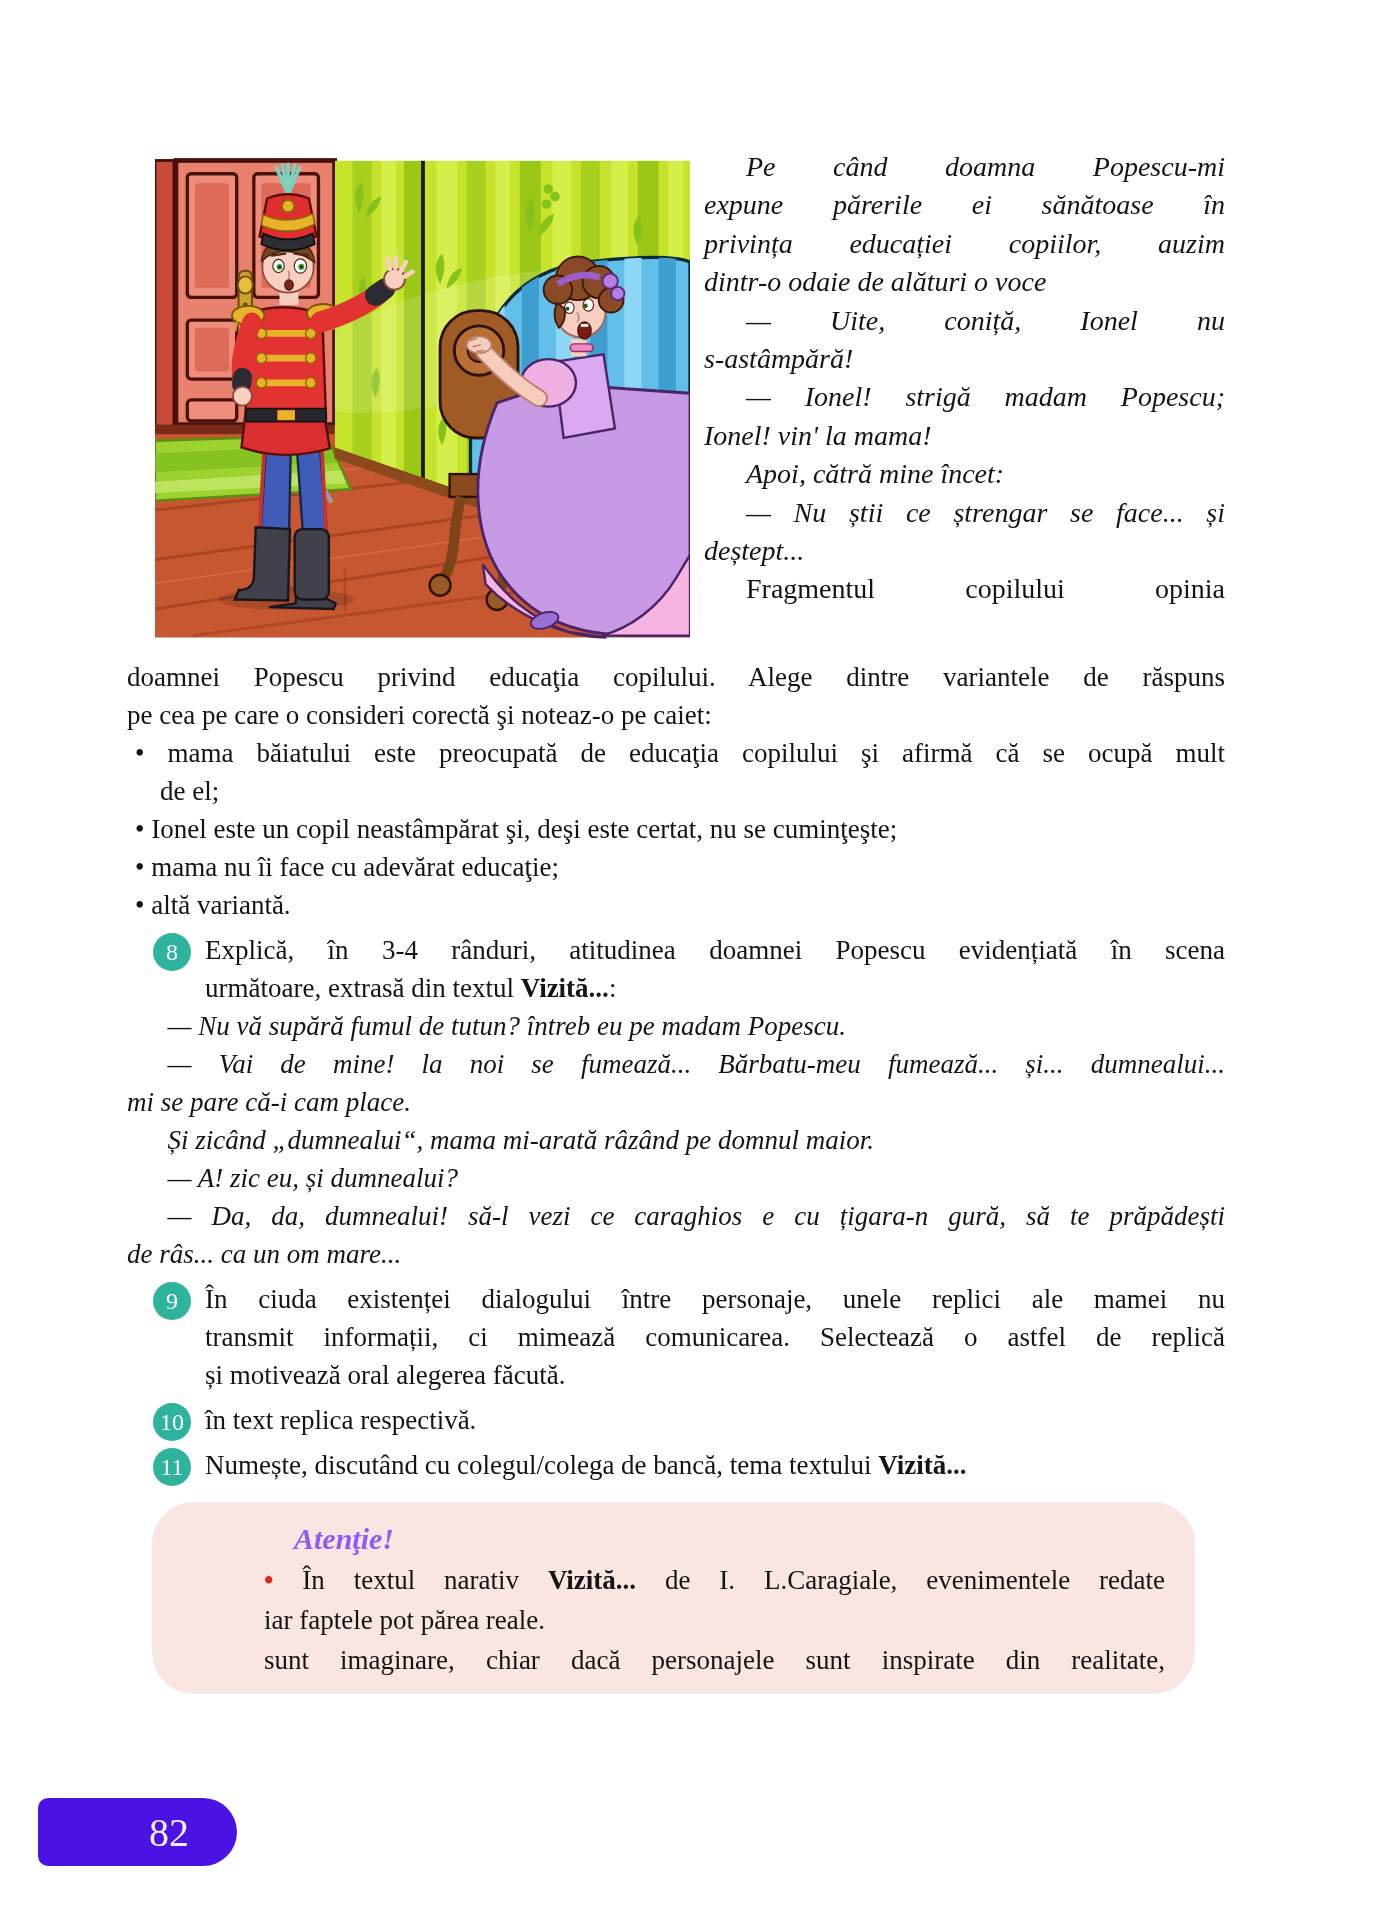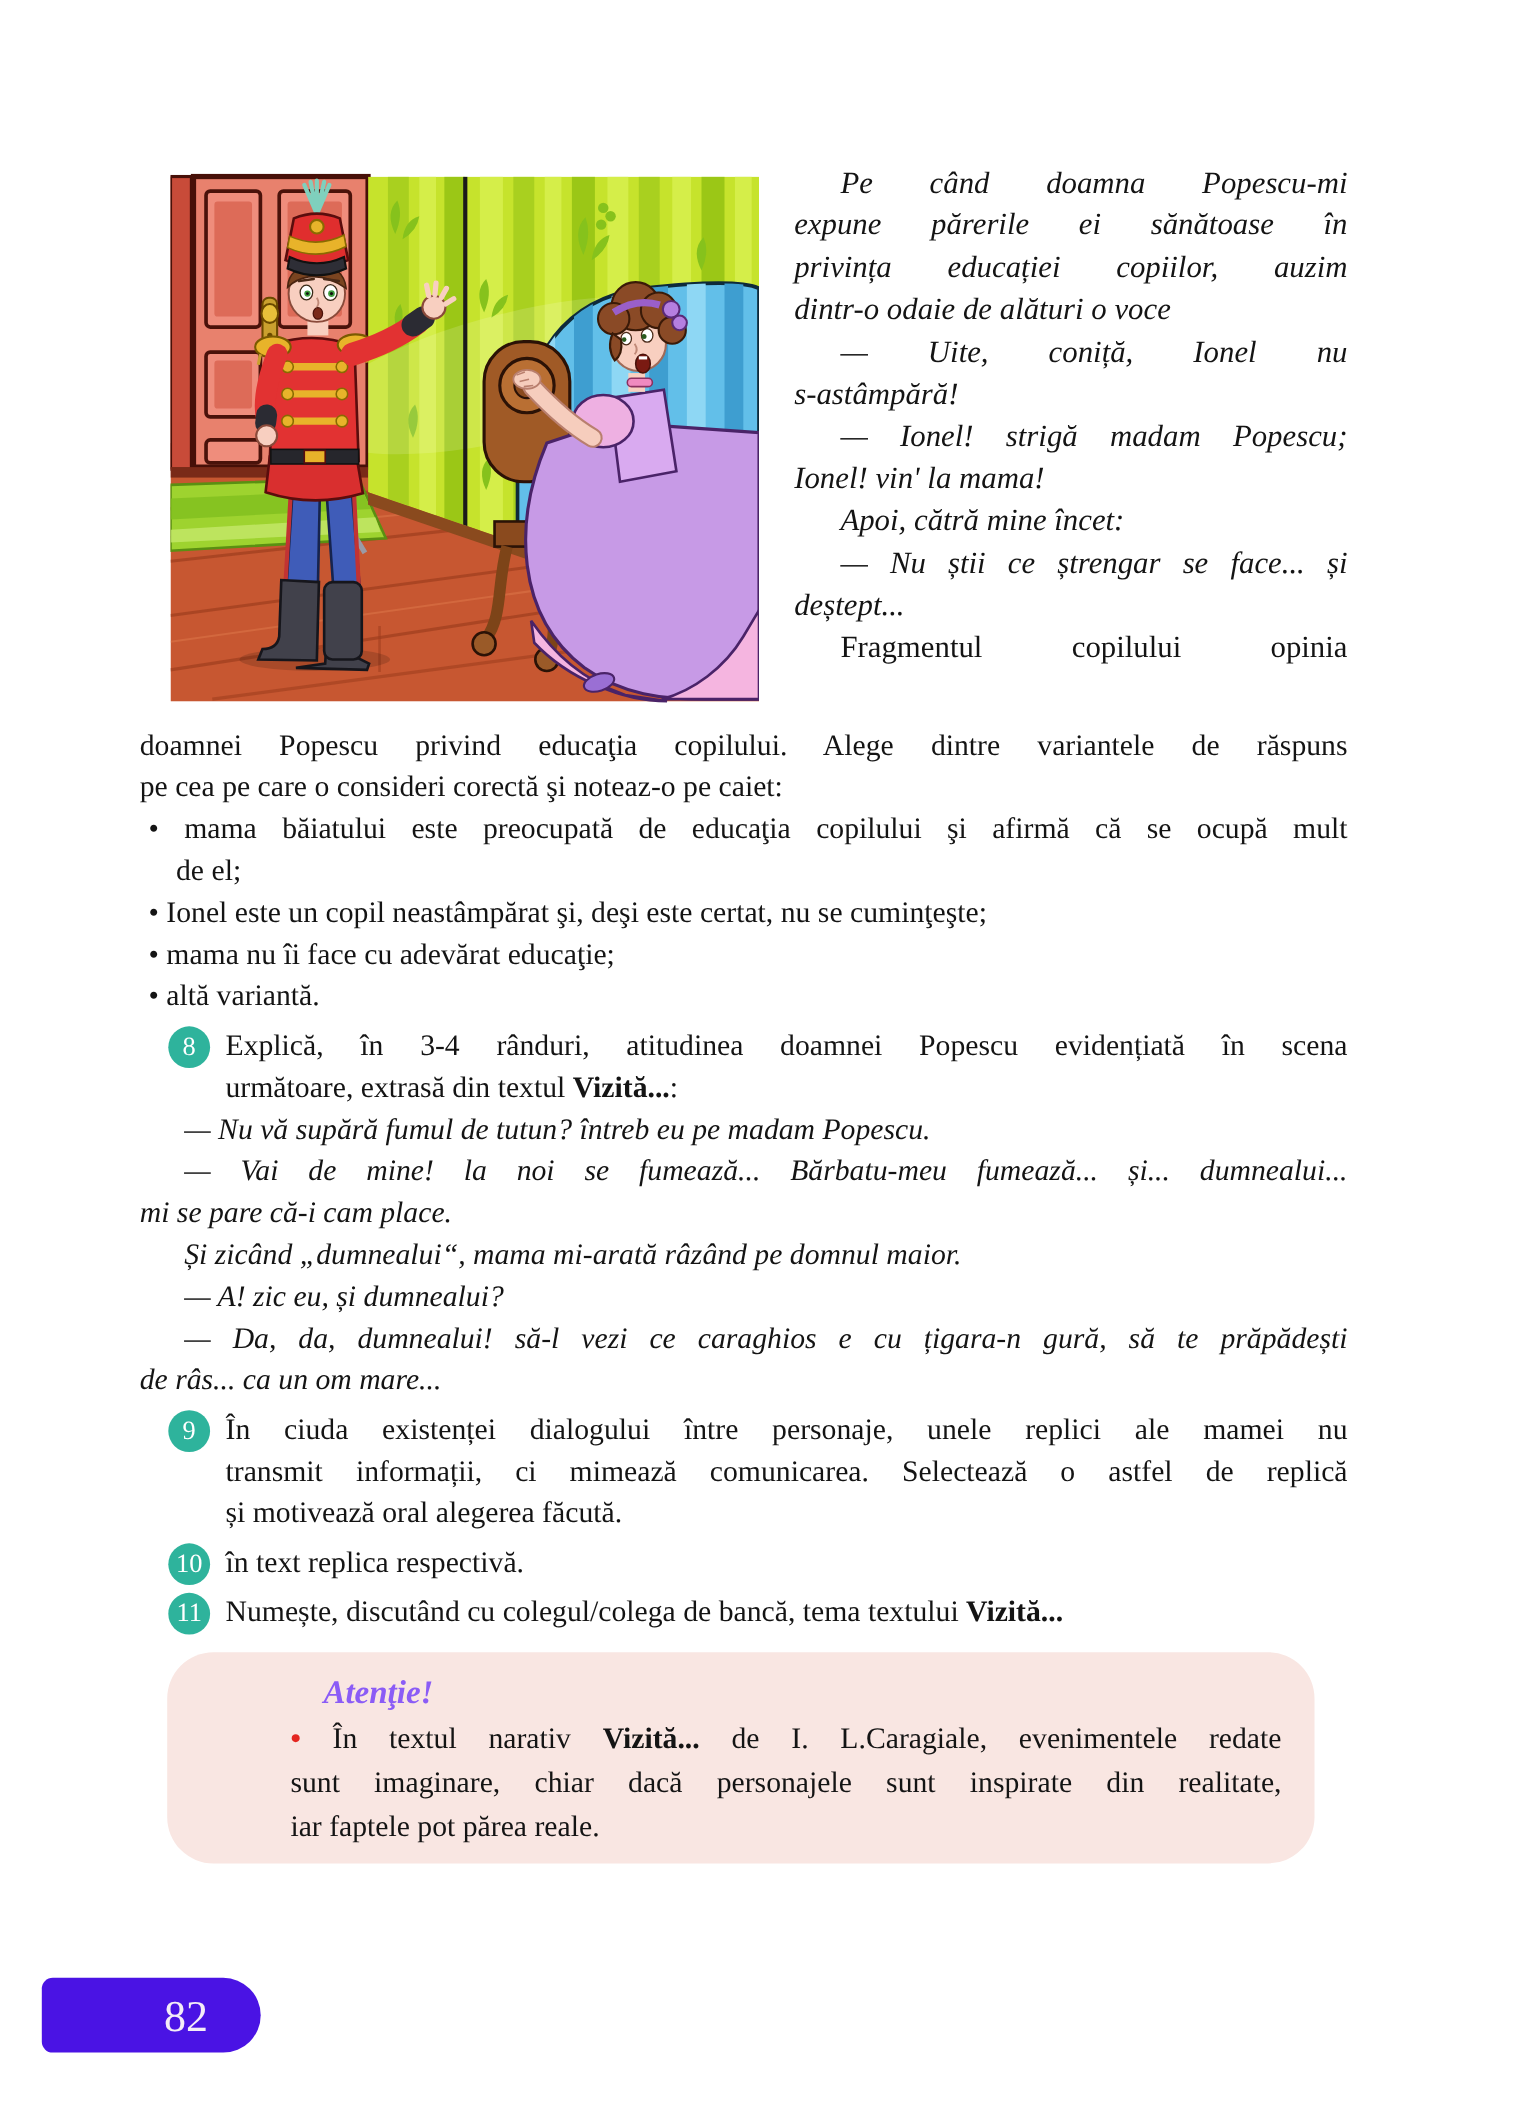--- a/index.html
+++ b/index.html
@@ -1,20 +1,20 @@
 <!DOCTYPE html>
 <html><head>
 <meta charset="utf-8">
 <style>
   html,body{margin:0;padding:0;background:#ffffff;}
   .page{position:relative;width:1378px;height:1929px;background:#ffffff;overflow:hidden;
         font-family:"Liberation Serif",serif;color:#141414;}
   .content{position:absolute;left:127px;top:148px;width:1098px;}
   
-  .toprow{display:flex;margin-left:28px;gap:32px;margin-bottom:8px;}
+  .toprow{display:flex;margin-left:28px;gap:14px;margin-bottom:8px;}
   .illu{width:535px;height:502px;flex:none;}
   .passcol{flex:1;font-style:italic;font-size:28px;line-height:38.4px;min-width:0;}
   .passcol .upright{font-style:normal;}
   
   .ln{min-height:1em;}
   .jpar > .ln:not(:last-child){text-align:justify;text-align-last:justify;}
   .stretch > .ln{text-align:justify;text-align-last:justify;}
   .indent > .ln:first-child{text-indent:1.5em;}
   .hang{padding-left:33px;}
   .hang > .ln:first-child{text-indent:-25px;}
@@ -346,22 +346,22 @@
       <div class="exercise">
         <div class="badge">11</div>
         <div>
           <div class="ln"><span>Numește, discutând cu colegul/colega de bancă, tema textului </span><b>Vizită...</b></div>
         </div>
       </div>
 
       <div class="attention">
         <div class="title">Atenţie!</div>
         <div class="ln just"><span class="redmark">•</span><span> În textul narativ </span><b>Vizită...</b><span> de I. L.Caragiale, evenimentele redate</span></div>
+        <div class="ln">iar faptele pot părea reale.</div>
         <div class="ln just">sunt imaginare, chiar dacă personajele sunt inspirate din realitate,</div>
-        <div class="ln">iar faptele pot părea reale.</div>
       </div>
     </div>
   </div>
 
   <div class="pagepill">
     <span>82</span>
   </div>
 </div>
 
 </body></html>

